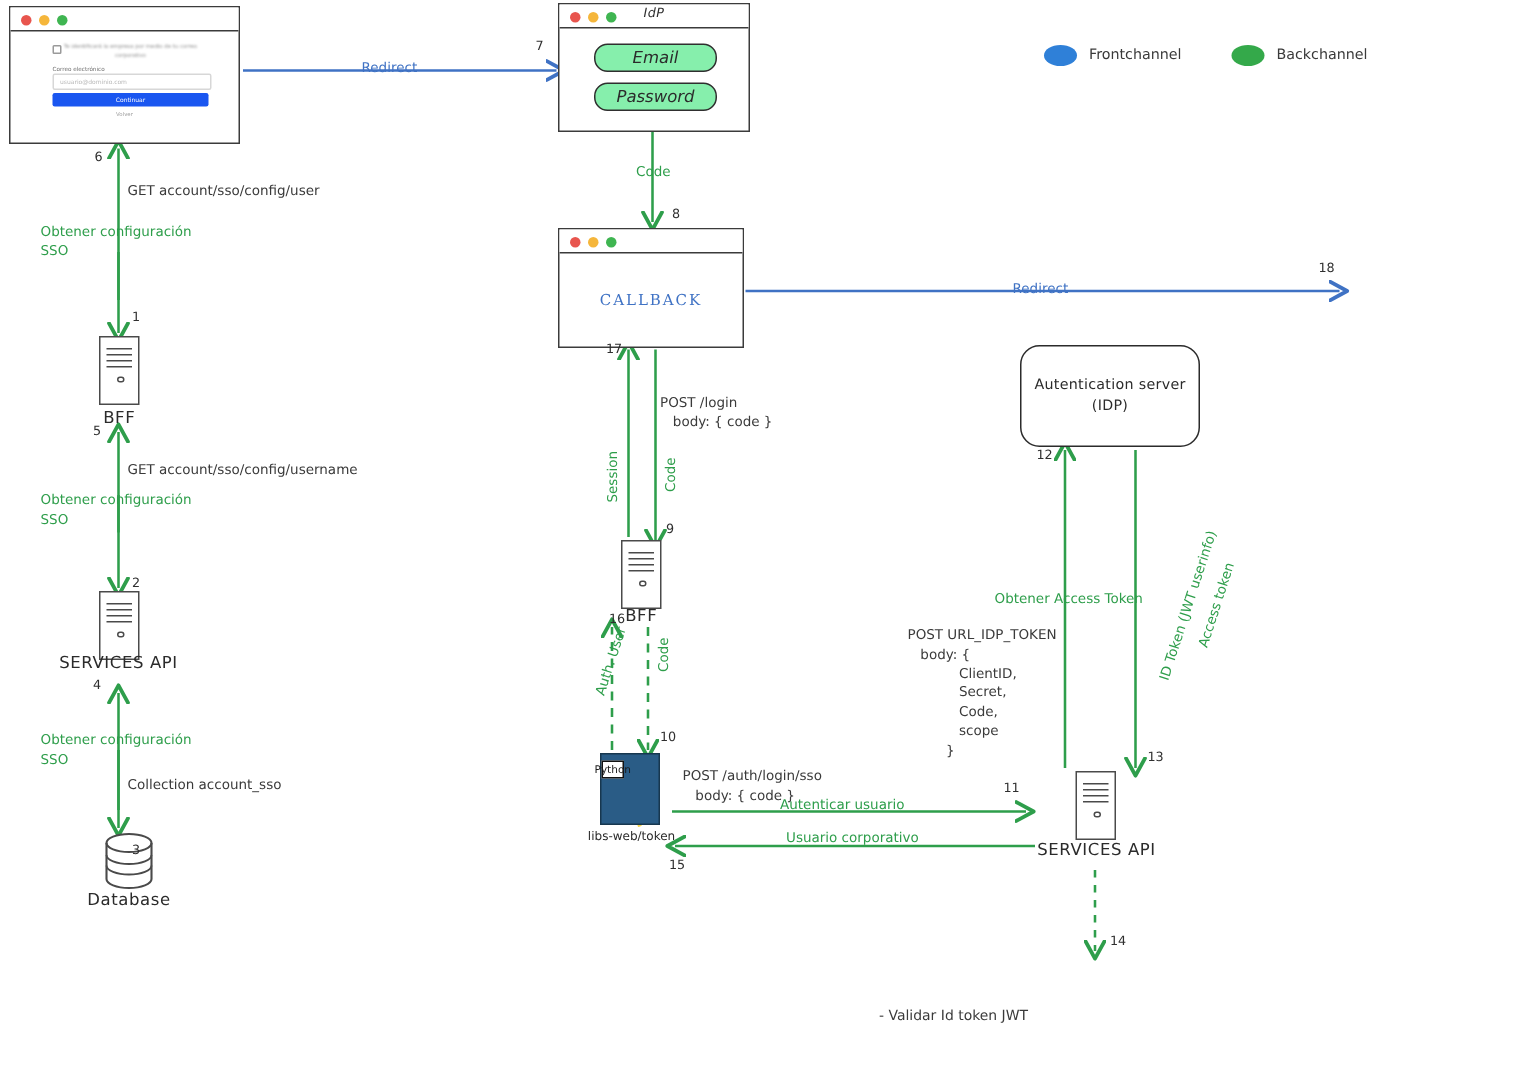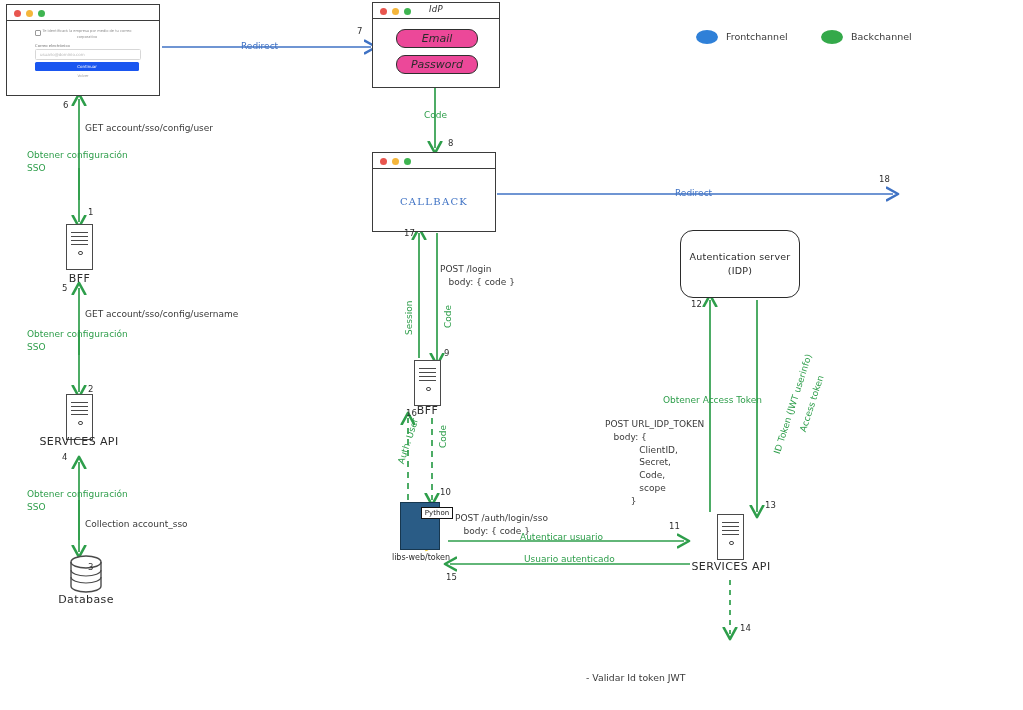--- a/index.html
+++ b/index.html
@@ -35,35 +35,35 @@
   .lg-input span{position:absolute;left:4px;top:2px;font-size:4px;color:#b8b8b8;filter:blur(.35px);}
   .lg-btn{position:absolute;left:28px;top:41px;width:104px;height:9px;background:#1a56f0;
       border-radius:1.5px;}
   .lg-btn span{position:absolute;left:0;right:0;top:2px;text-align:center;font-size:4px;
       color:#fff;filter:blur(.3px);}
   .lg-sub{position:absolute;left:0;right:0;top:53px;text-align:center;font-size:3.6px;
       color:#9d9d9d;filter:blur(.45px);}
 
   
   .idp-field{position:absolute;border:1.6px solid #2f2f2f;border-radius:9px;
-      box-sizing:border-box;background:#ec4899;display:flex;align-items:center;justify-content:center;
+      box-sizing:border-box;background:#86efac;display:flex;align-items:center;justify-content:center;
       font-size:11px;color:#2b2b2b;font-family:"DejaVu Sans",sans-serif;font-style:italic;}
 
   
   .srv{position:absolute;width:27px;height:46px;border:1.5px solid #4a4a4a;
        background:#fff;box-sizing:border-box;}
   .srv i{position:absolute;left:4px;right:4px;height:1.4px;background:#4a4a4a;display:block;}
   .srv .d{position:absolute;left:50%;margin-left:-1.2px;top:26px;width:2.4px;height:2.4px;
        border-radius:50%;border:.9px solid #4a4a4a;}
   .dev-label{position:absolute;text-align:center;font-size:11px;color:#2b2b2b;
        font-family:"DejaVu Sans",sans-serif;letter-spacing:.4px;white-space:nowrap;}
   .dev-label.sm{font-size:8px;letter-spacing:0;}
   .pyicon{position:absolute;width:40px;height:48px;background:#2a5c86;
       border:1.5px solid #17374f;box-sizing:border-box;}
-  .pytag{position:absolute;left:20px;top:4px;width:32px;height:12px;background:#fff;
+  .pytag{position:absolute;left:0;top:4px;width:15px;height:12px;background:#fff;
       border:1.5px solid #121212;box-sizing:border-box;display:flex;align-items:center;
       justify-content:center;font-size:7px;color:#1b1b1b;font-family:"DejaVu Sans",sans-serif;}
 
   .authbox{position:absolute;border:1.8px solid #2b2b2b;border-radius:13px;background:#fff;
       box-sizing:border-box;display:flex;flex-direction:column;align-items:center;
       justify-content:center;text-align:center;}
   .authbox span{font-size:9.5px;color:#2b2b2b;line-height:1.45;
       font-family:"DejaVu Sans",sans-serif;letter-spacing:.2px;}
 
   
@@ -270,21 +270,21 @@
    body: { code }</div>
   <div class="lbl green rot90" style="left:404px;top:335px;font-size:9px;">Session</div>
   <div class="lbl green rot90" style="left:443px;top:328px;font-size:9px;">Code</div>
 
   <div class="lbl green rot70" style="left:396px;top:462px;font-size:9px;">Auth. User</div>
   <div class="lbl green rot90" style="left:438px;top:448px;font-size:9px;">Code</div>
 
   <div class="lbl dark" style="left:455px;top:512px;font-size:9px;line-height:1.45;">POST /auth/login/sso
    body: { code }</div>
   <div class="lbl green" style="left:520px;top:532px;font-size:9px;">Autenticar usuario</div>
-  <div class="lbl green" style="left:524px;top:554px;font-size:9px;">Usuario autenticado</div>
+  <div class="lbl green" style="left:524px;top:554px;font-size:9px;">Usuario corporativo</div>
 
   <div class="lbl green" style="left:663px;top:395px;font-size:9px;">Obtener Access Token</div>
   <div class="lbl dark" style="left:605px;top:418px;font-size:9px;line-height:1.42;">POST URL_IDP_TOKEN
    body: {
             ClientID,
             Secret,
             Code,
             scope
          }</div>
   <div class="lbl green rot70" style="left:772px;top:452px;font-size:9px;">ID Token (JWT userinfo)</div>

